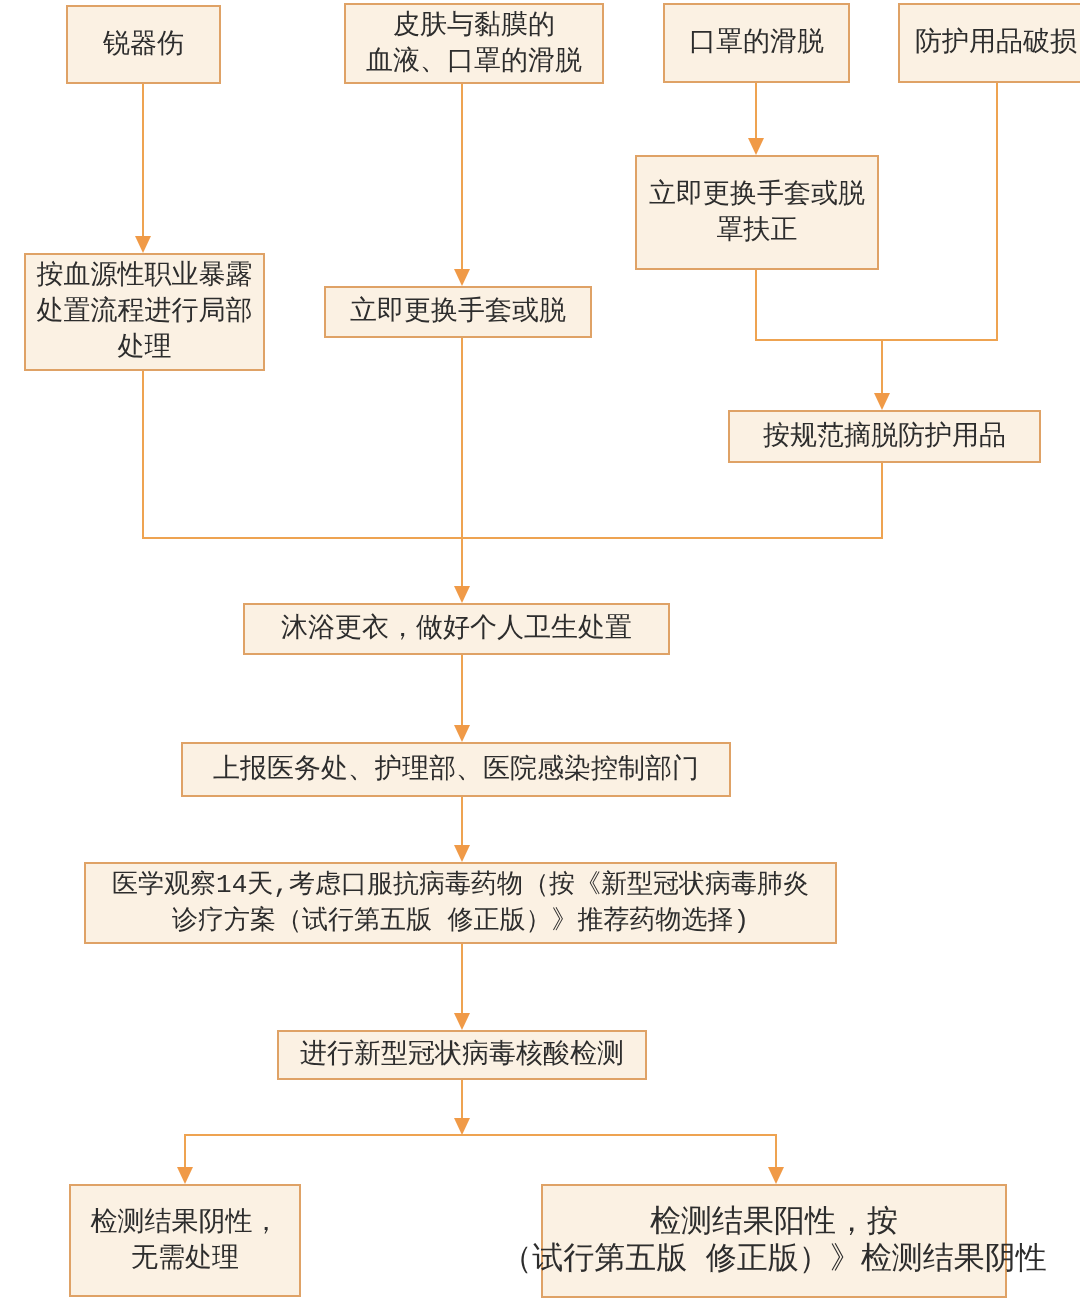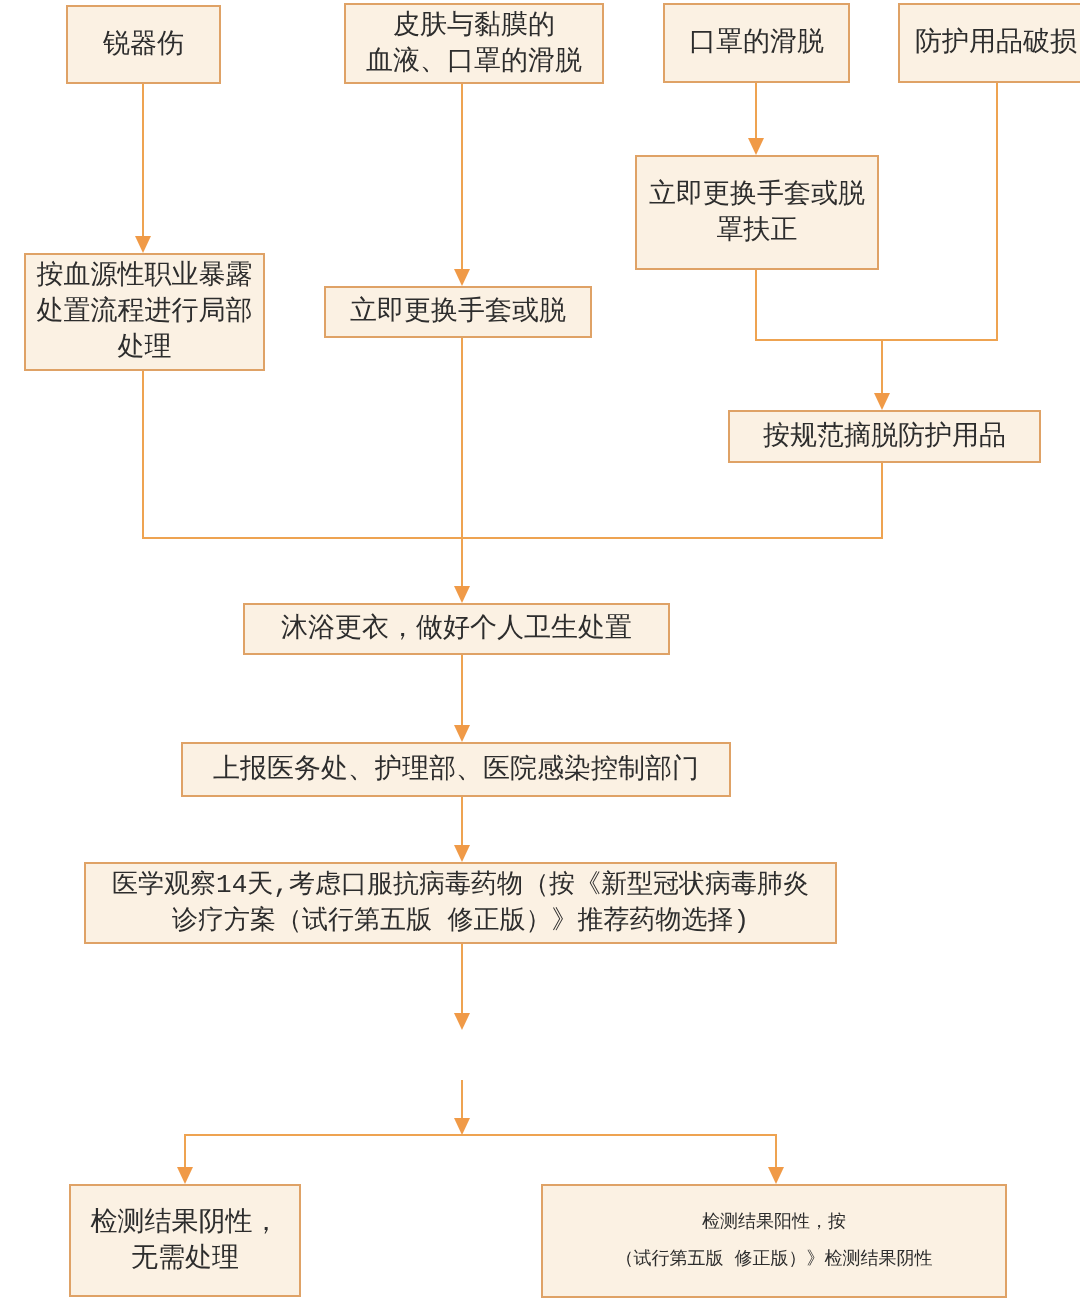--- a/index.html
+++ b/index.html
@@ -25,21 +25,21 @@
     background:var(--node-fill);
     border:2px solid var(--node-border);
     display:flex;flex-direction:column;
     align-items:center;justify-content:center;
     text-align:center;
     color:var(--text);
     font-size:27px;line-height:36px;
     white-space:nowrap;
   }
   .fs26{font-size:26px;}
-  .fs25{font-size:18px;line-height:37px;}
+  .fs25{font-size:31px;line-height:37px;}
   .vline{position:absolute;width:2px;background:var(--line);}
   .hline{position:absolute;height:2px;background:var(--line);}
   .arrowhead{
     position:absolute;width:0;height:0;
     border-left:8px solid transparent;
     border-right:8px solid transparent;
     border-top:17px solid var(--arrow);
   }
 </style>
 </head>
@@ -80,20 +80,23 @@
   <div class="node" style="left:165px;top:742px;width:550px;height:55px">
     <div>上报医务处、护理部、医院感染控制部门</div>
   </div>
   <div class="node" style="left:227px;top:603px;width:427px;height:52px">
     <div>沐浴更衣，做好个人卫生处置</div>
   </div>
   <div class="node fs26" style="left:68px;top:862px;width:753px;height:82px">
     <div>医学观察14天,考虑口服抗病毒药物（按《新型冠状病毒肺炎</div>
     <div>诊疗方案（试行第五版 修正版）》推荐药物选择)</div>
   </div>
+  <div class="node" style="left:261px;top:1030px;width:370px;height:50px">
+    <div>进行新型冠状病毒核酸检测</div>
+  </div>
 
   <div class="node" style="left:53px;top:1184px;width:232px;height:113px">
     <div>检测结果阴性，</div>
     <div>无需处理</div>
   </div>
   <div class="node fs25" style="left:525px;top:1184px;width:466px;height:114px">
     <div>检测结果阳性，按</div>
     <div>（试行第五版 修正版）》检测结果阴性</div>
   </div>
 

